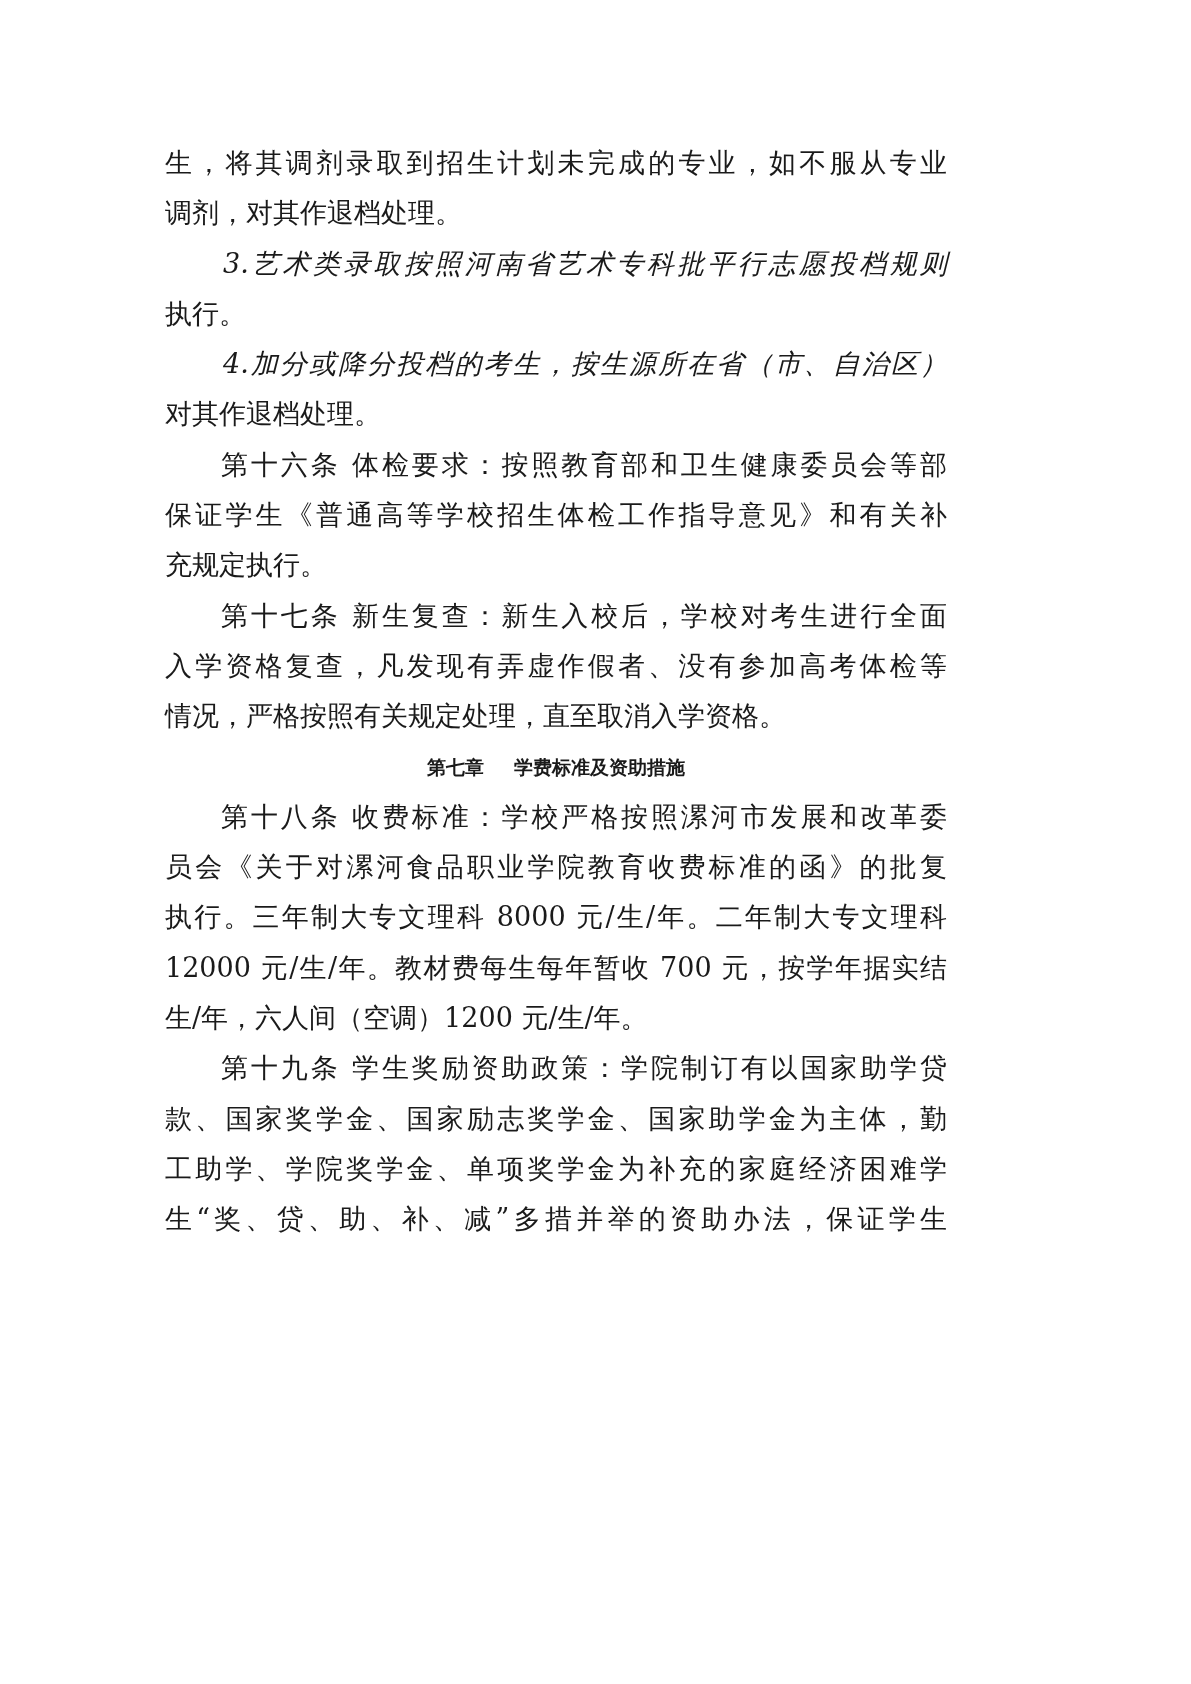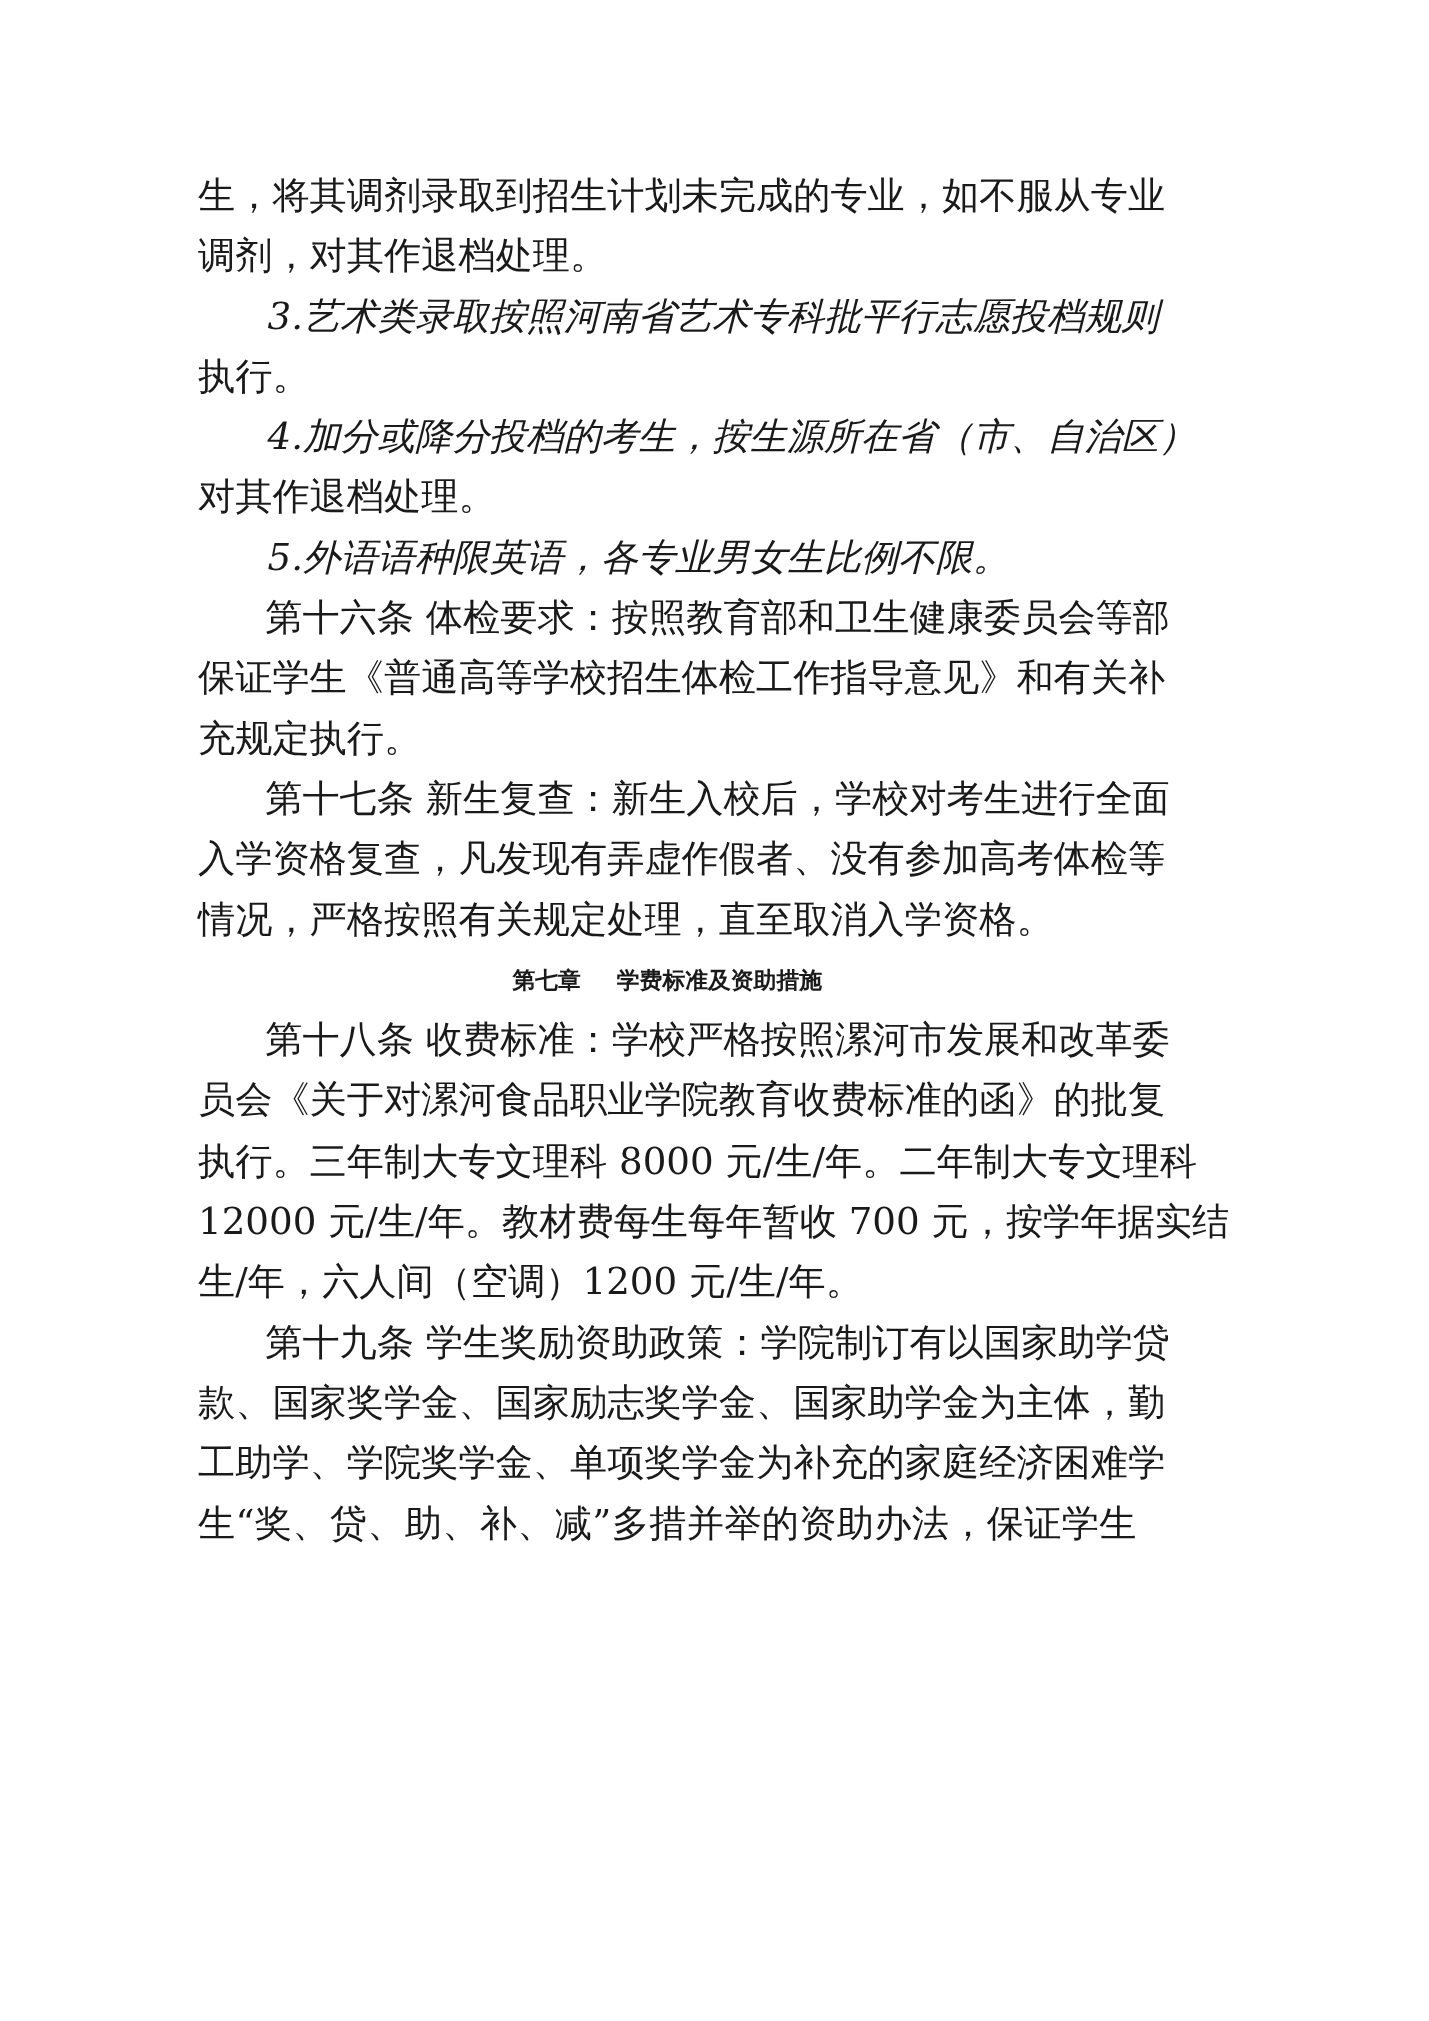--- a/index.html
+++ b/index.html
@@ -17,21 +17,21 @@
     }
     .page {
       position: absolute;
       left: 165px;
       top: 138px;
       width: 782px;
     }
     .line {
       height: 50.3px;
       line-height: 50.3px;
-      font-size: 31px;
+      font-size: 27px;
       white-space: nowrap;
       text-align: justify;
       text-align-last: justify;
       letter-spacing: 0;
     }
     .line.last {
       text-align-last: left;
     }
     .line.indent {
       padding-left: 56px;
@@ -55,21 +55,20 @@
 </head>
 <body>
 
 <div class="page">
   <div class="line">生，将其调剂录取到招生计划未完成的专业，如不服从专业</div>
   <div class="line last">调剂，对其作退档处理。</div>
   <div class="line indent-num">3.艺术类录取按照河南省艺术专科批平行志愿投档规则</div>
   <div class="line last">执行。</div>
   <div class="line indent-num">4.加分或降分投档的考生，按生源所在省（市、自治区）</div>
   <div class="line last">对其作退档处理。</div>
-  <div class="line indent-num last">5.外语语种限英语，各专业男女生比例不限。</div>
   <div class="line indent">第十六条 体检要求：按照教育部和卫生健康委员会等部</div>
   <div class="line">保证学生《普通高等学校招生体检工作指导意见》和有关补</div>
   <div class="line last">充规定执行。</div>
   <div class="line indent">第十七条 新生复查：新生入校后，学校对考生进行全面</div>
   <div class="line">入学资格复查，凡发现有弄虚作假者、没有参加高考体检等</div>
   <div class="line last">情况，严格按照有关规定处理，直至取消入学资格。</div>
 
   <div class="line heading">
     <span>第七章</span><span class="gap"></span><span>学费标准及资助措施</span>
   </div>

